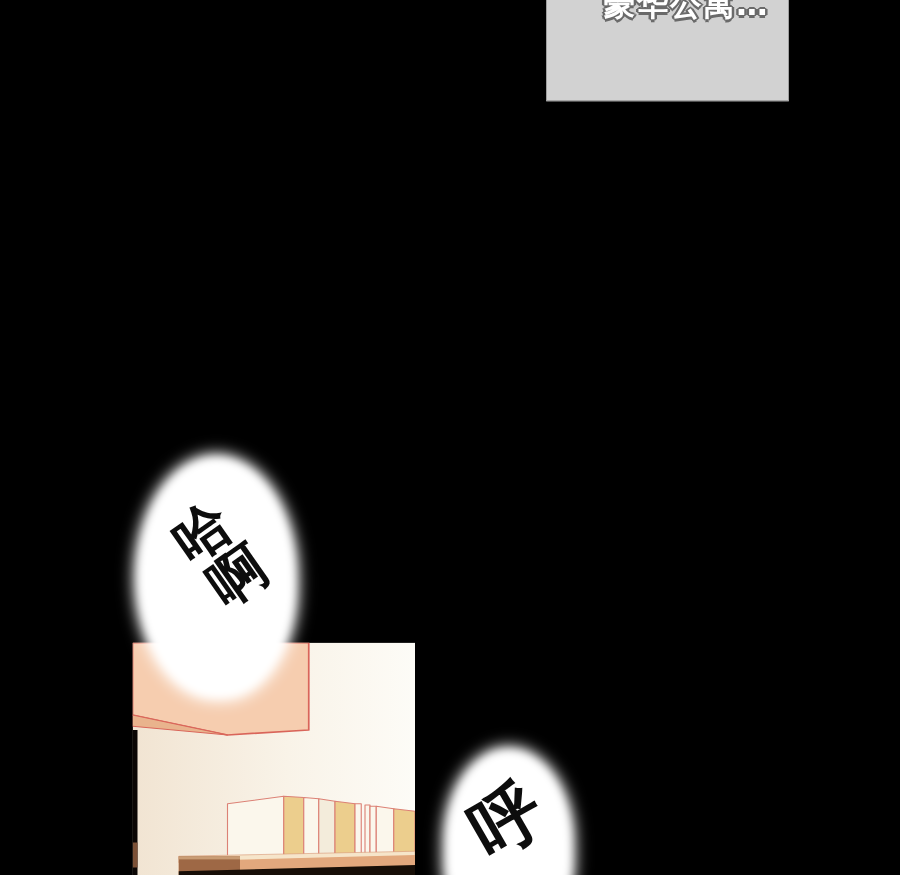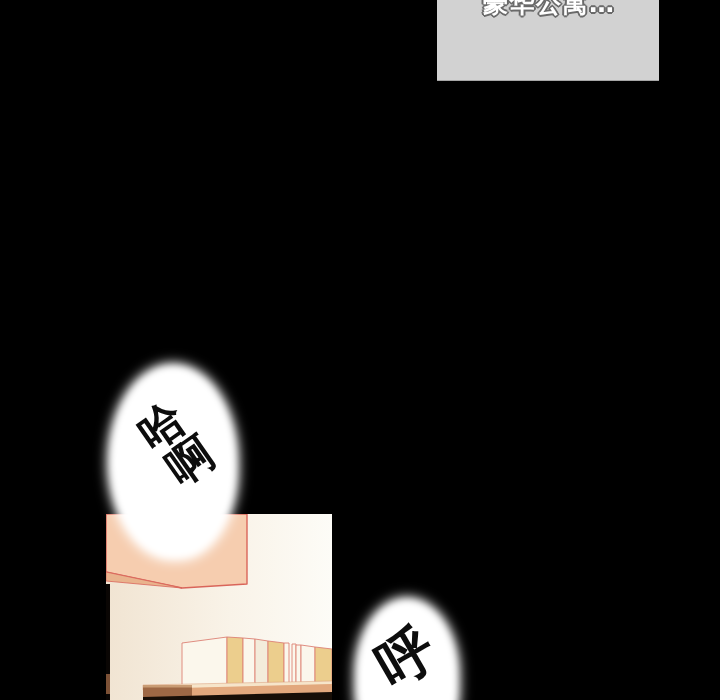--- a/index.html
+++ b/index.html
@@ -8,21 +8,20 @@
     background:var(--page-bg,#000);
     font-family:"DejaVu Sans","Liberation Sans",sans-serif;
   }
 
   
   .caption-box{
     position:absolute;left:437px;top:0;width:194px;height:80px;
     background:var(--caption-bg,#d2d2d2);
     border-bottom:1px solid #a6a6a6;
     overflow:hidden;
-    padding-left:28px;
   }
   .caption-text{
     position:absolute;left:46px;top:-13px;
     font-size:25px;font-weight:bold;letter-spacing:1.5px;
     color:var(--caption-fg,#fff);
     white-space:nowrap;
     text-shadow:
       -2px 0 0 #6a6a6a, 2px 0 0 #6a6a6a,
       0 -2px 0 #6a6a6a, 0 2px 0 #6a6a6a,
       -1px -1px 0 #6a6a6a, 1px -1px 0 #6a6a6a,

